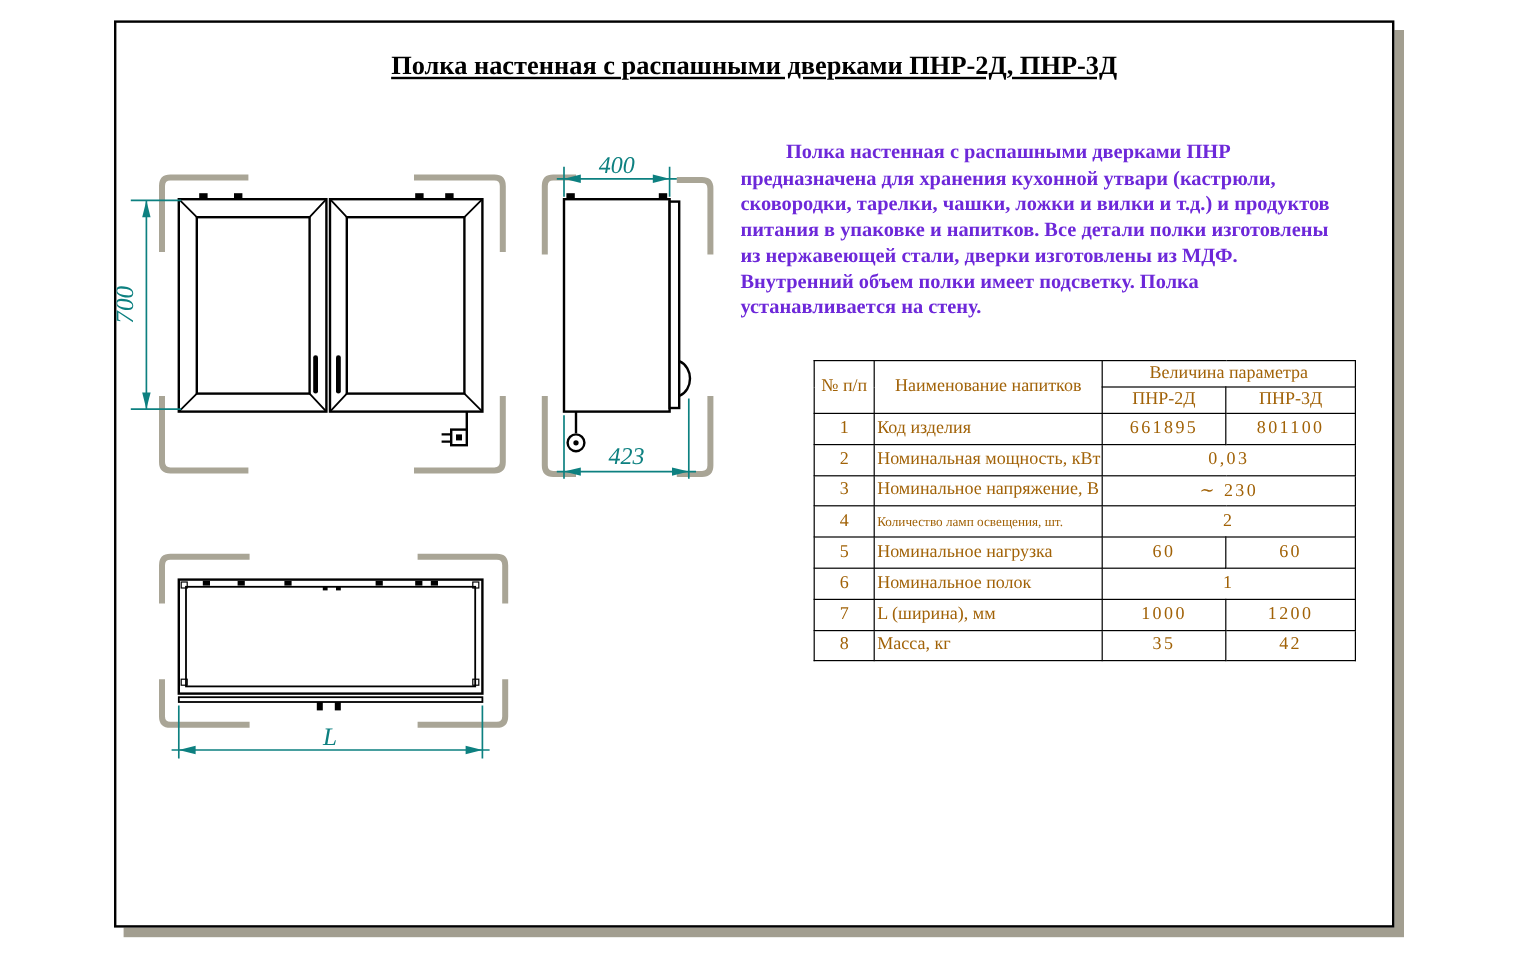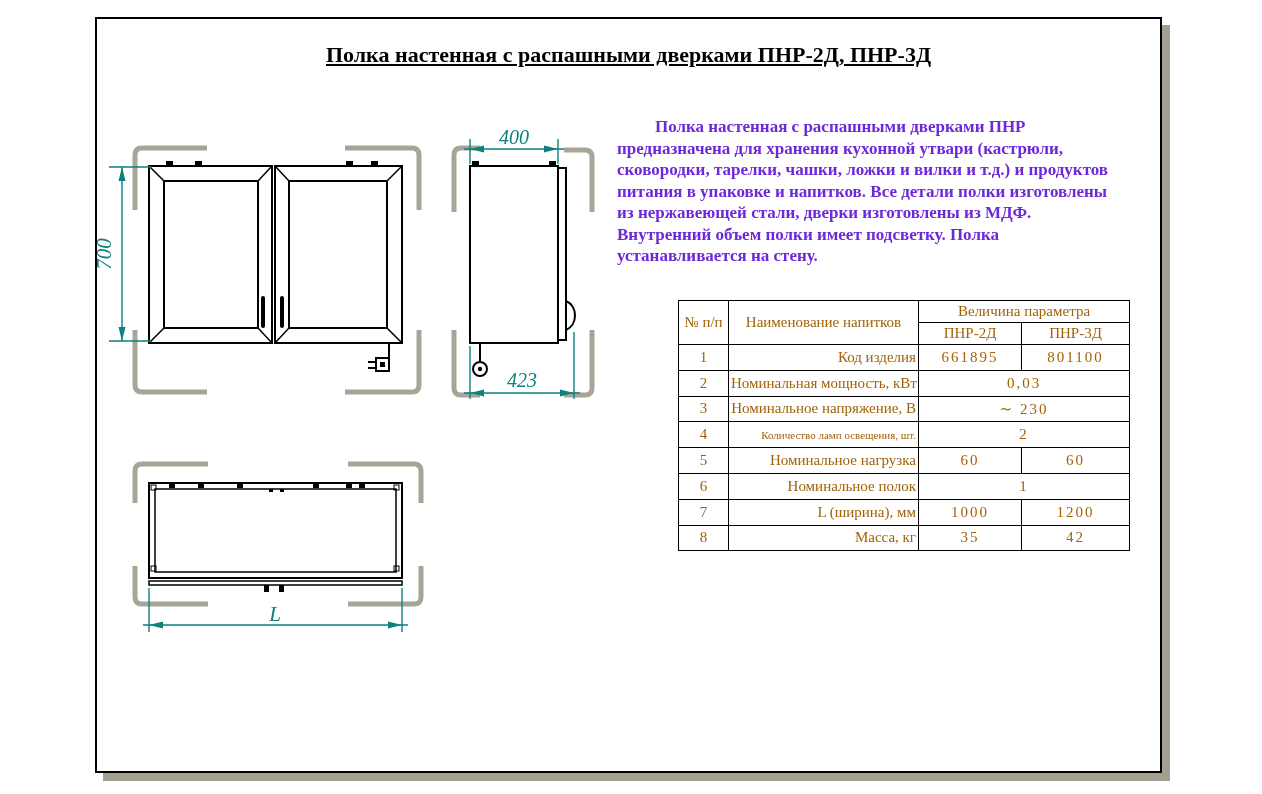--- a/index.html
+++ b/index.html
@@ -14,21 +14,21 @@
         font-size:17px;font-weight:bold;line-height:21.5px;color:#6d28d9;
         text-indent:38px;text-align:left;}
   .drawing{position:absolute;left:0;top:96px;width:545px;height:550px;}
   .spec{position:absolute;left:533px;top:281px;border-collapse:collapse;
         table-layout:fixed;width:451px;font-size:15px;color:#a16207;margin-left:48px;}
   .spec td,.spec th{border:1px solid #000;font-weight:normal;padding:0 2px;
         overflow:hidden;white-space:nowrap;}
   .spec th{height:21px;text-align:center;}
   .spec td{height:24.8px;}
   .spec td.num{text-align:center;}
-  .spec td.nm{text-align:right;}
+  .spec td.nm{text-align:left;}
   .spec td.sm{font-size:11px;}
   .spec td.val{text-align:center;letter-spacing:2px;}
   svg text{font-family:"Liberation Serif","DejaVu Serif",serif;}
 </style>
 </head>
 <body>
 
 <div class="sheet">
 
   <div class="title">Полка настенная с распашными дверками ПНР-2Д, ПНР-3Д</div>

